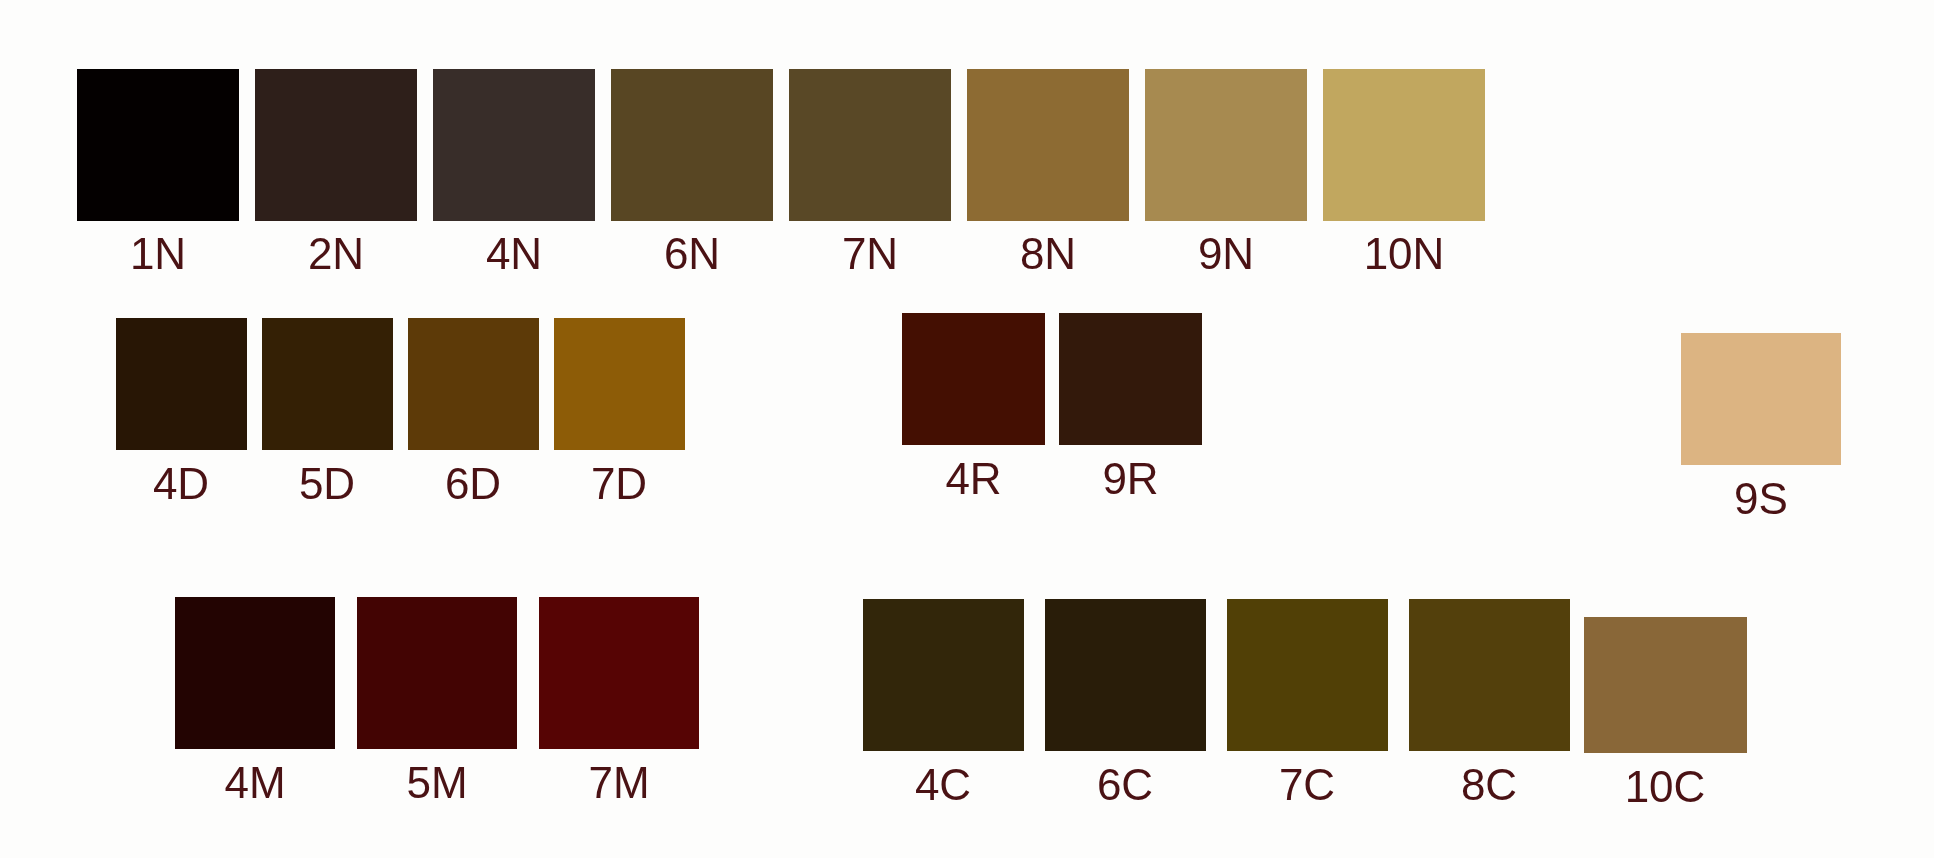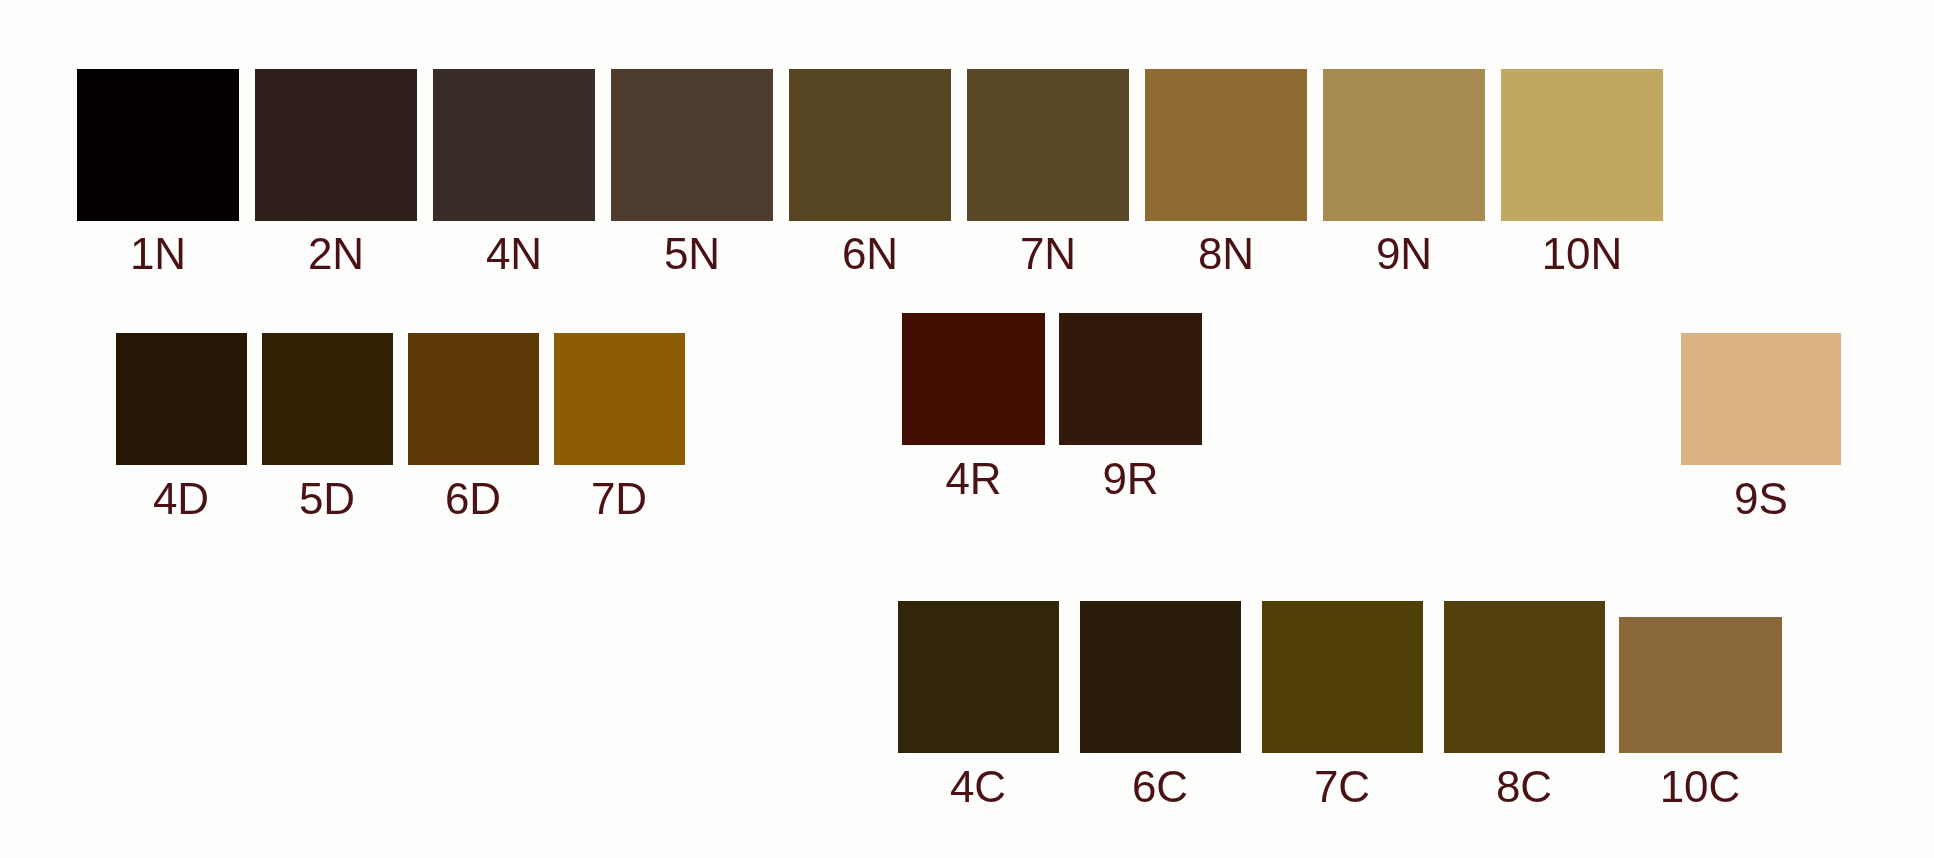--- a/index.html
+++ b/index.html
@@ -16,21 +16,21 @@
   }
   #chart {
     position: relative;
     width: 1934px;
     height: 858px;
     background: #fdfdfc;
   }
   .swatch-row {
     position: absolute;
     display: flex;
-    align-items: flex-end;
+    align-items: center;
   }
   .swatch-cell {
     display: flex;
     flex-direction: column;
     align-items: center;
     box-sizing: border-box;
   }
   .swatch-chip {
     display: block;
     box-sizing: border-box;
@@ -45,42 +45,42 @@
     white-space: nowrap;
     text-align: center;
   }
   
   #row-neutral { left: 69px; top: 69px; }
   #row-neutral .swatch-cell { width: 178px; }
   #row-neutral .swatch-chip { width: 162px; height: 152px; }
   #row-neutral .swatch-label { margin-top: 11px; }
 
   
-  #row-dr-left { left: 108px; top: 333px; }
+  #row-dr-left { left: 108px; top: 318px; }
   #row-dr-left .swatch-cell { width: 146px; }
   #row-dr-left .swatch-chip { width: 131px; height: 132px; }
   #row-dr-left .swatch-label { margin-top: 12px; }
 
   #row-dr-right { left: 895px; top: 313px; }
   #row-dr-right .swatch-cell { width: 157px; }
   #row-dr-right .swatch-chip { width: 143px; height: 132px; }
   #row-dr-right .swatch-label { margin-top: 12px; }
 
   #row-s { left: 1667px; top: 333px; }
   #row-s .swatch-cell { width: 188px; }
   #row-s .swatch-chip { width: 160px; height: 132px; }
   #row-s .swatch-label { margin-top: 12px; }
 
   
   #row-m { left: 164px; top: 597px; }
   #row-m .swatch-cell { width: 182px; }
   #row-m .swatch-chip { width: 160px; height: 152px; }
   #row-m .swatch-label { margin-top: 12px; }
 
-  #row-c { left: 887px; top: 597px; }
+  #row-c { left: 852px; top: 597px; }
   #row-c .swatch-cell { width: 182px; }
   #row-c .swatch-chip { width: 161px; height: 152px; }
   #row-c .swatch-label { margin-top: 12px; }
   #row-c .swatch-cell:last-child { width: 170px; margin-top: 20px; }
   #row-c .swatch-cell:last-child .swatch-chip { width: 163px; height: 136px; }
 </style>
 </head>
 <body>
 
 <div id="chart">
@@ -92,24 +92,20 @@
       </div>
       <div class="swatch-cell">
         <div class="swatch-chip" style="background-color: rgb(46, 31, 26);"></div>
         <div class="swatch-label">2N</div>
       </div>
       <div class="swatch-cell">
         <div class="swatch-chip" style="background-color: rgb(56, 45, 41);"></div>
         <div class="swatch-label">4N</div>
       </div>
       <div class="swatch-cell">
-        <div class="swatch-chip" style="background-color: rgb(78, 60, 47);"></div>
-        <div class="swatch-label">5N</div>
-      </div>
-      <div class="swatch-cell">
         <div class="swatch-chip" style="background-color: rgb(88, 70, 35);"></div>
         <div class="swatch-label">6N</div>
       </div>
       <div class="swatch-cell">
         <div class="swatch-chip" style="background-color: rgb(89, 72, 38);"></div>
         <div class="swatch-label">7N</div>
       </div>
       <div class="swatch-cell">
         <div class="swatch-chip" style="background-color: rgb(141, 107, 51);"></div>
         <div class="swatch-label">8N</div>
@@ -154,20 +150,34 @@
       </div>
     </div>
 
   <div class="swatch-row" id="row-s">
       <div class="swatch-cell">
         <div class="swatch-chip" style="background-color: rgb(220, 180, 130);"></div>
         <div class="swatch-label">9S</div>
       </div>
     </div>
 
+  <div class="swatch-row" id="row-m">
+      <div class="swatch-cell">
+        <div class="swatch-chip" style="background-color: rgb(35, 4, 2);"></div>
+        <div class="swatch-label">4M</div>
+      </div>
+      <div class="swatch-cell">
+        <div class="swatch-chip" style="background-color: rgb(67, 4, 3);"></div>
+        <div class="swatch-label">5M</div>
+      </div>
+      <div class="swatch-cell">
+        <div class="swatch-chip" style="background-color: rgb(86, 4, 4);"></div>
+        <div class="swatch-label">7M</div>
+      </div>
+    </div>
 
   <div class="swatch-row" id="row-c">
       <div class="swatch-cell">
         <div class="swatch-chip" style="background-color: rgb(50, 38, 10);"></div>
         <div class="swatch-label">4C</div>
       </div>
       <div class="swatch-cell">
         <div class="swatch-chip" style="background-color: rgb(41, 29, 9);"></div>
         <div class="swatch-label">6C</div>
       </div>

